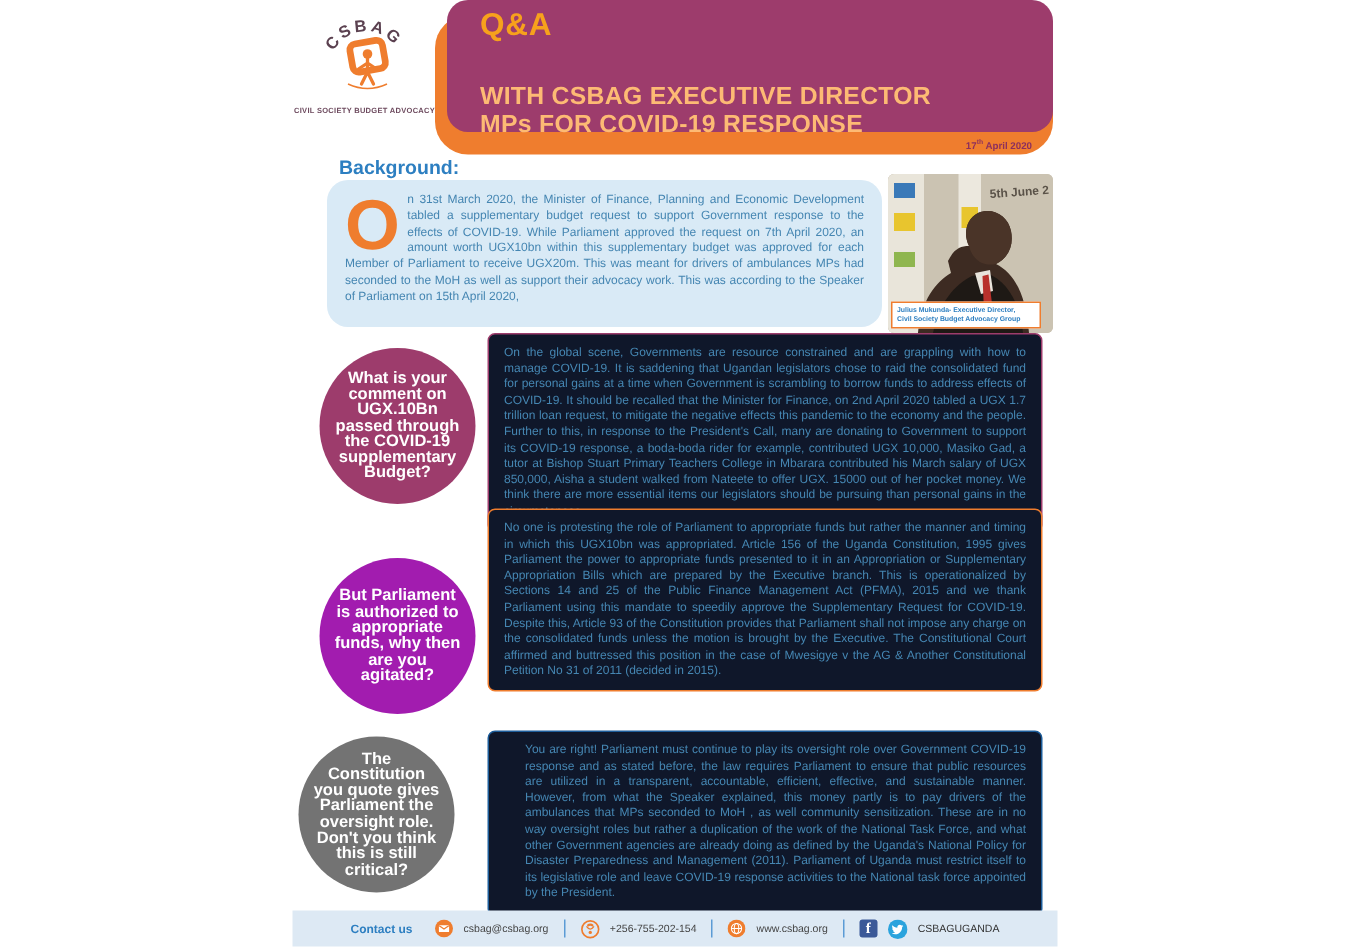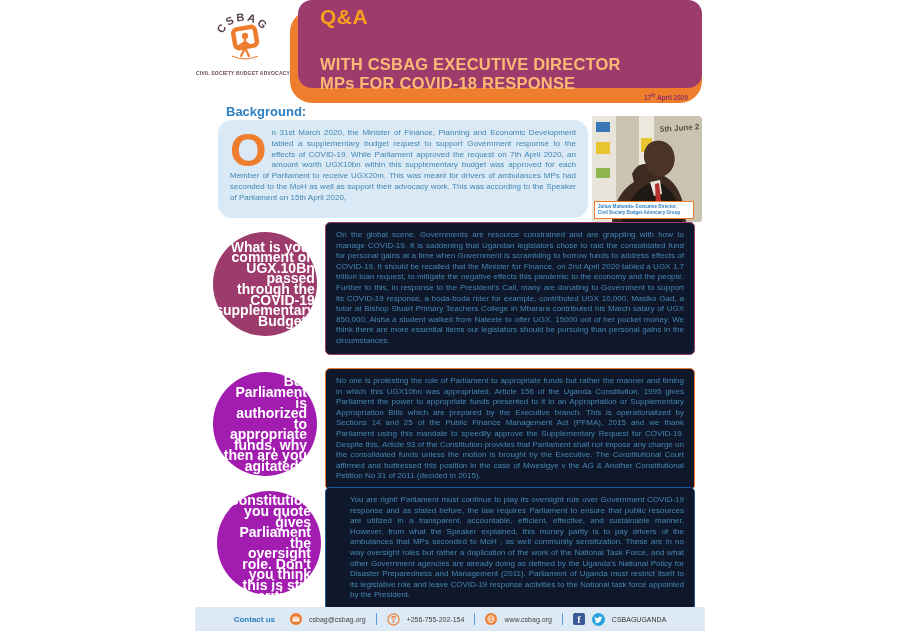--- a/index.html
+++ b/index.html
@@ -28,33 +28,33 @@
   .dropcap{float:left;color:#ef7d2e;font-size:47px;line-height:38px;font-weight:bold;margin:3px 5px 0 0;}
   
   .photo{position:absolute;left:592px;top:116px;width:110px;height:106px;border-radius:4px;overflow:hidden;background:#cbc3b2;}
   .photo-caption{
     position:absolute;left:2px;bottom:3px;width:92px;background:#ffffff;border:1px solid #ef7d2e;
     color:#2d7fc1;font-size:4.6px;font-weight:bold;line-height:6px;padding:2px 3px;text-align:left;
   }
   
   .q-circle{
     position:absolute;width:104px;height:104px;border-radius:50%;
-    display:flex;align-items:center;justify-content:center;text-align:right;
-    color:#ffffff;font-weight:bold;font-size:14px;line-height:10.6px;
+    display:flex;align-items:center;justify-content:center;text-align:center;
+    color:#ffffff;font-weight:bold;font-size:11px;line-height:10.6px;
     padding:10px;box-sizing:border-box;
   }
   .q1{left:213px;top:232px;background:#9d3c6c;}
   .q2{left:213px;top:372px;background:#a21caf;}
-  .q3{left:217px;top:491px;background:#a21caf;}
+  .q3{left:199px;top:491px;background:#737373;}
   .a-box{
     position:absolute;left:325px;width:370px;box-sizing:border-box;background:#0f172a;
     border-radius:5px;padding:7px 10px;color:#4586b2;font-size:8px;line-height:10.6px;text-align:justify;
   }
   .a1{top:222px;min-height:133px;border:1.5px solid #9d3c6c;}
-  .a2{top:368px;min-height:117px;border:1.5px solid #ef7d2e;}
+  .a2{top:339px;min-height:117px;border:1.5px solid #ef7d2e;}
   .a3{top:487px;min-height:124px;border:1.5px solid #1c5c99;padding-left:24px;}
   
   .footer{
     position:absolute;left:195px;top:607px;width:510px;height:24px;background:#dde9f4;
     display:flex;align-items:center;justify-content:center;gap:7px;
     font-size:7px;color:#444444;
   }
   .contact-label{color:#2d7fc1;font-weight:bold;font-size:8px;margin-right:8px;}
   .f-div{width:1px;height:12px;background:#5b9bd5;margin:0 3px;}
   .fb-icon{
@@ -81,21 +81,21 @@
   </svg>
   <div class="logo-tagline">CIVIL SOCIETY  BUDGET ADVOCACY GROUP</div>
 </div>
 
 <div class="banner">
   <div class="banner-orange"></div>
   <div class="banner-purple">
     <div class="qa-label">Q&amp;A</div>
     <div class="banner-title">
       <div>WITH CSBAG EXECUTIVE DIRECTOR</div>
-      <div>MPs FOR COVID-18 RESPONSE</div>
+      <div>MPs FOR COVID-19 RESPONSE</div>
     </div>
   </div>
   <div class="banner-date"><span>17</span><sup>th</sup><span> April 2020</span></div>
 </div>
 
 <div class="bg-label">Background:</div>
 <div class="bg-box">
   <span class="dropcap">O</span><span>n 31st March 2020, the Minister of Finance, Planning and Economic Development tabled a supplementary budget request to support Government response to the effects of COVID-19. While Parliament approved the request on 7th April 2020, an amount worth UGX10bn within this supplementary budget was approved for each Member of Parliament  to receive UGX20m. This was meant for drivers of ambulances MPs had seconded to the MoH as well as support their advocacy work. This was according to the Speaker of Parliament on 15th April 2020,</span>
 </div>
 

